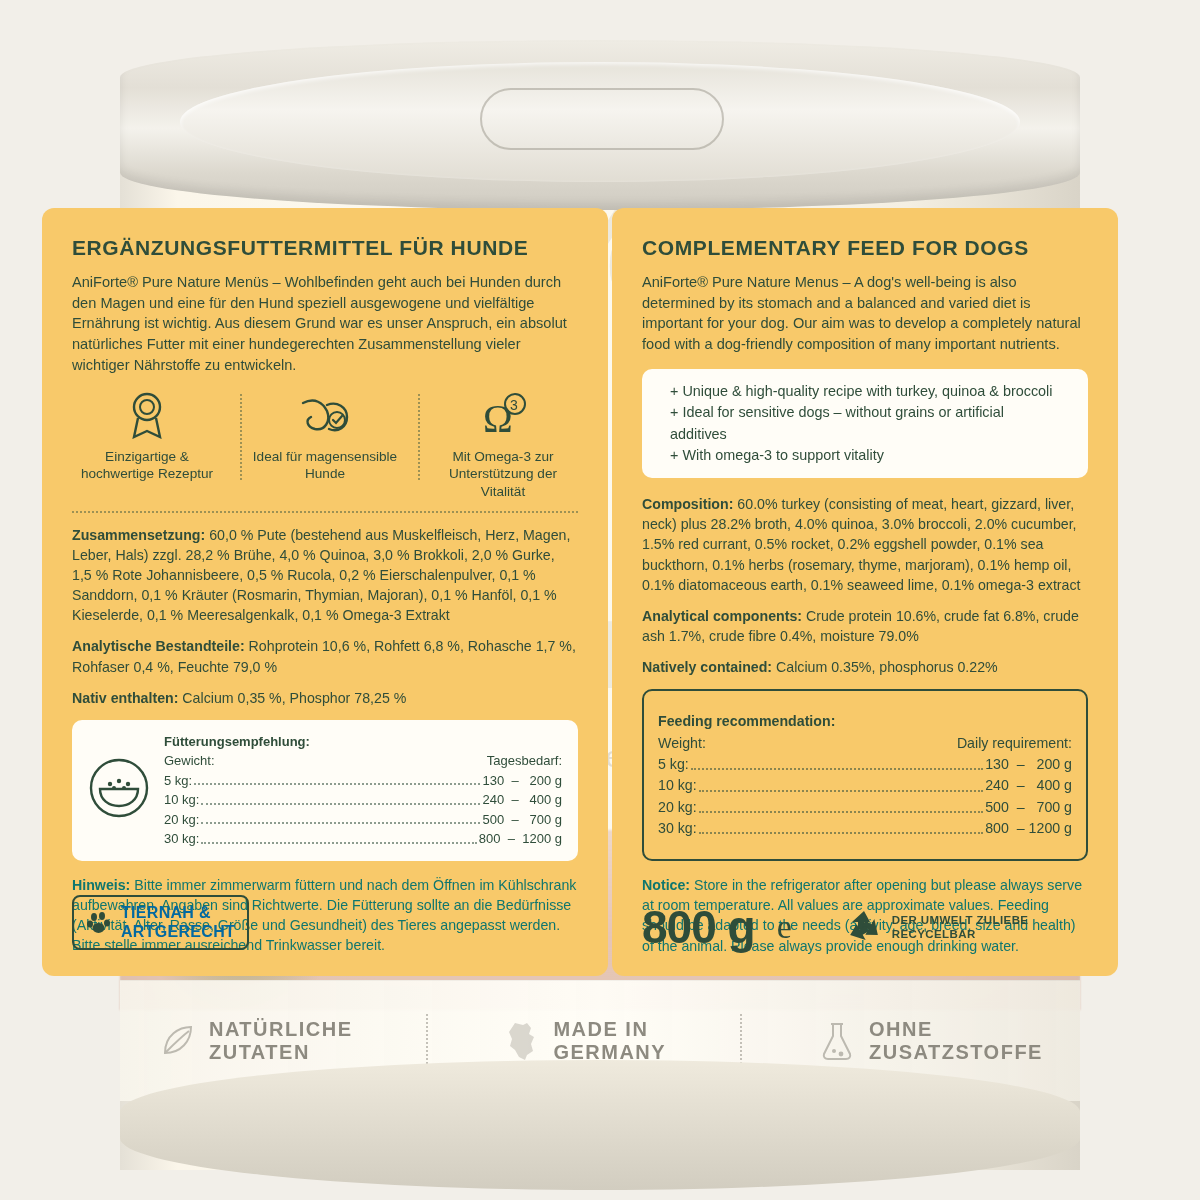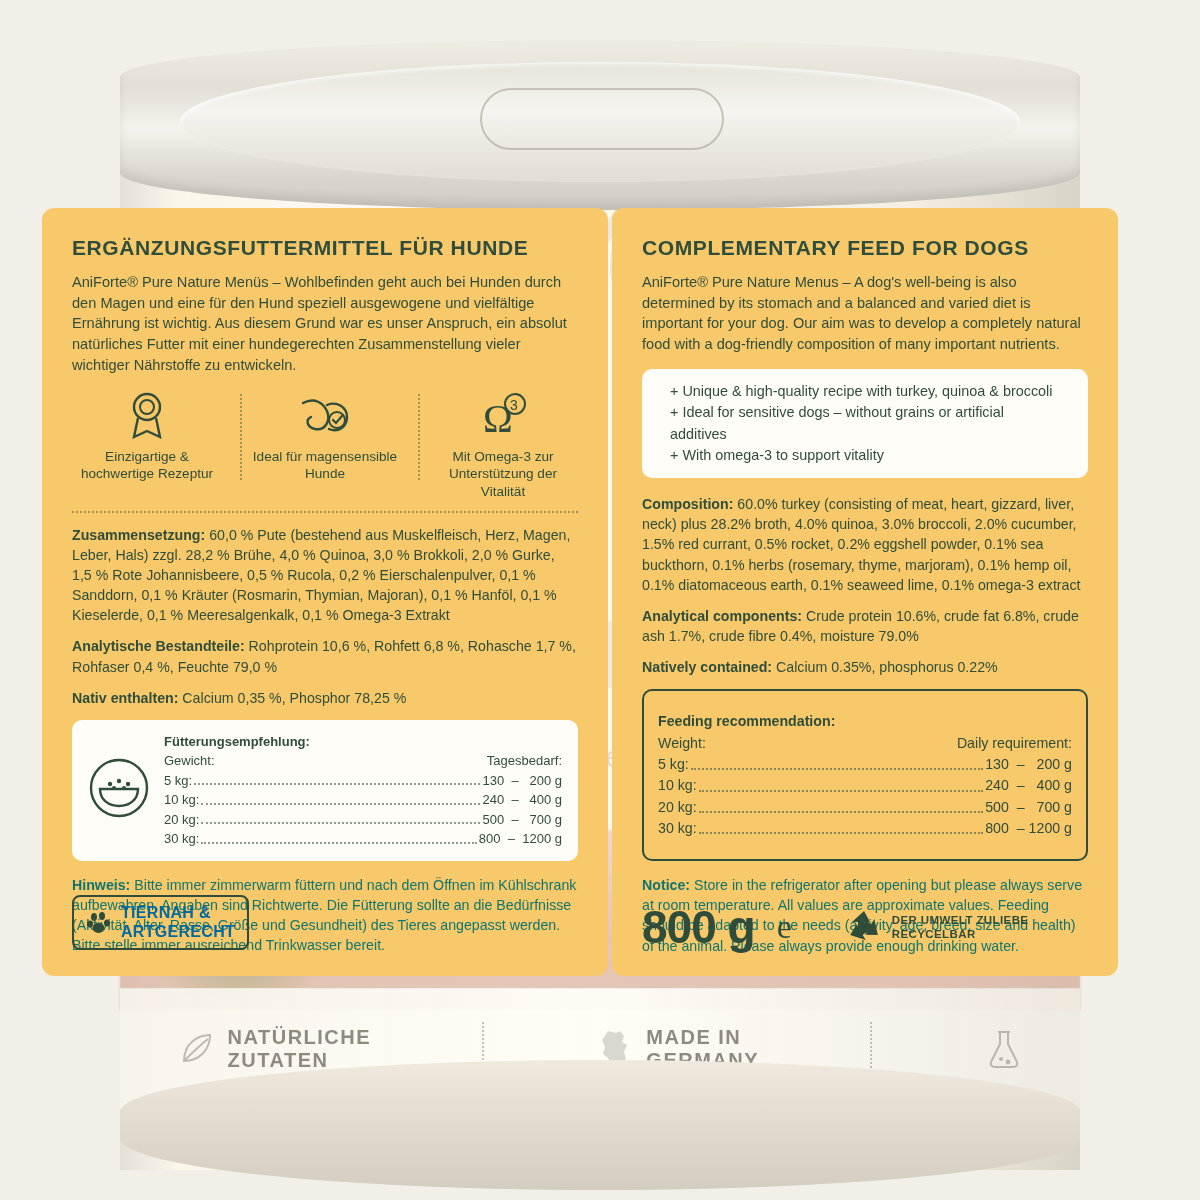--- a/index.html
+++ b/index.html
@@ -64,21 +64,20 @@
   .leafy{
     position:absolute;left:40px;top:800px;width:200px;height:170px;
     background:radial-gradient(circle at 40% 50%, rgba(120,150,70,.55), rgba(120,150,70,0) 65%);
   }
   
   .claims-band{
     position:absolute;left:0;top:940px;width:960px;height:120px;
     background:linear-gradient(90deg,rgba(248,245,236,.92),rgba(255,253,247,.96),rgba(240,236,226,.92));
     display:flex;align-items:center;justify-content:space-around;
     border-top:1px solid rgba(0,0,0,.04);
-    margin-top:8px;
   }
   .claim{
     display:flex;align-items:center;gap:12px;color:#8d8a80;
     font-size:20px;letter-spacing:1.5px;line-height:1.15;font-weight:600;
   }
   .claim .txt{text-transform:uppercase;}
   .claim svg{opacity:.55;}
   .claim-sep{width:1px;height:54px;border-left:2px dotted rgba(140,135,125,.5);}
 
   
@@ -205,20 +204,24 @@
       </div>
     </div>
     <div class="claim-sep"></div>
     <div class="claim">
       <svg width="40" height="42" viewBox="0 0 40 42">
         <path d="M16 4 L16 16 L7 34 C6 37 8 39 11 39 L29 39 C32 39 34 37 33 34 L24 16 L24 4 Z" fill="none" stroke="#8d8a80" stroke-width="2"></path>
         <line x1="14" y1="4" x2="26" y2="4" stroke="#8d8a80" stroke-width="2"></line>
         <circle cx="17" cy="31" r="2" fill="#8d8a80"></circle>
         <circle cx="24" cy="34" r="2.4" fill="#8d8a80"></circle>
       </svg>
+      <div class="txt">
+        <div>OHNE</div>
+        <div>ZUSATZSTOFFE</div>
+      </div>
     </div>
   </div>
 
   <div class="can-bottom"></div>
   <div class="can-lid">
     <div class="can-lid-inner"></div>
     <div class="can-lid-tab"></div>
   </div>
 </div>
 

